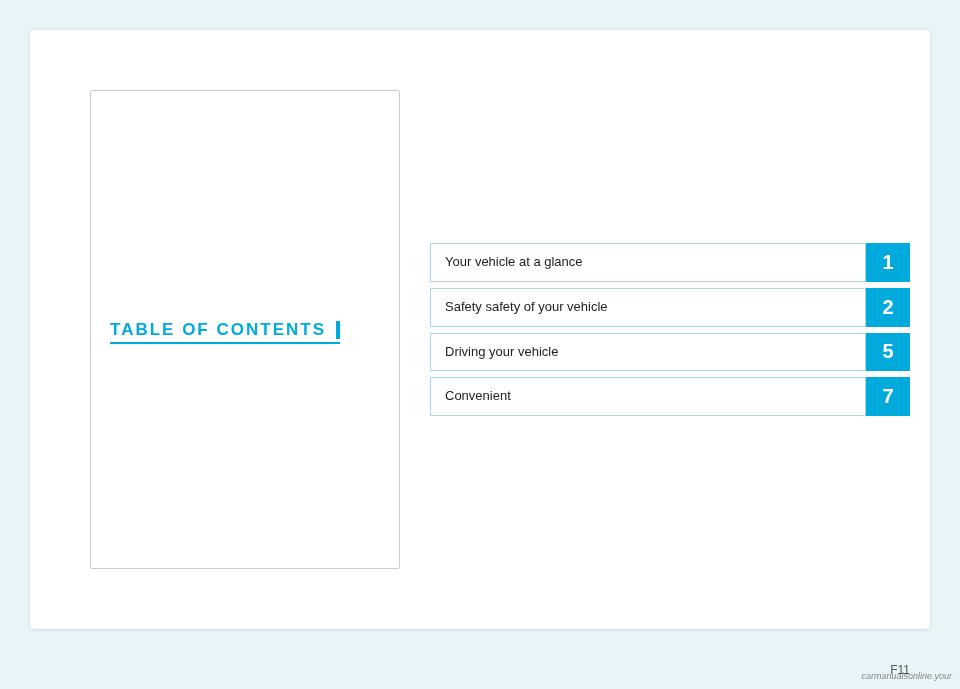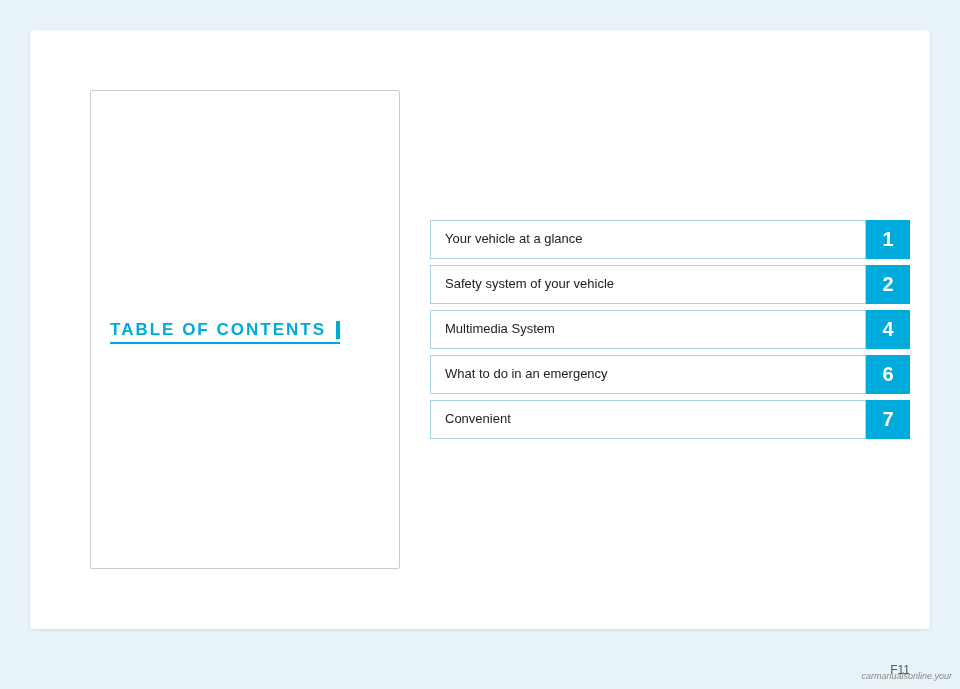--- a/index.html
+++ b/index.html
@@ -147,30 +147,26 @@
       <span class="toc-title-underline"></span>
     </div>
   </div>
 
   <div class="right-panel" id="toc-list">
   <div class="toc-row">
         <div class="toc-label">Your vehicle at a glance</div>
         <div class="toc-number">1</div>
       </div>
       <div class="toc-row">
-        <div class="toc-label">Safety system of your vehicle</div>
+        <div class="toc-label">Safety safety of your vehicle</div>
         <div class="toc-number">2</div>
       </div>
       <div class="toc-row">
-        <div class="toc-label">Multimedia System</div>
-        <div class="toc-number">4</div>
-      </div>
-      <div class="toc-row">
-        <div class="toc-label">What to do in an emergency</div>
-        <div class="toc-number">6</div>
+        <div class="toc-label">Driving your vehicle</div>
+        <div class="toc-number">5</div>
       </div>
       <div class="toc-row">
         <div class="toc-label">Convenient</div>
         <div class="toc-number">7</div>
       </div>
     </div>
 
 </div>
 
 <div class="page-footer">

